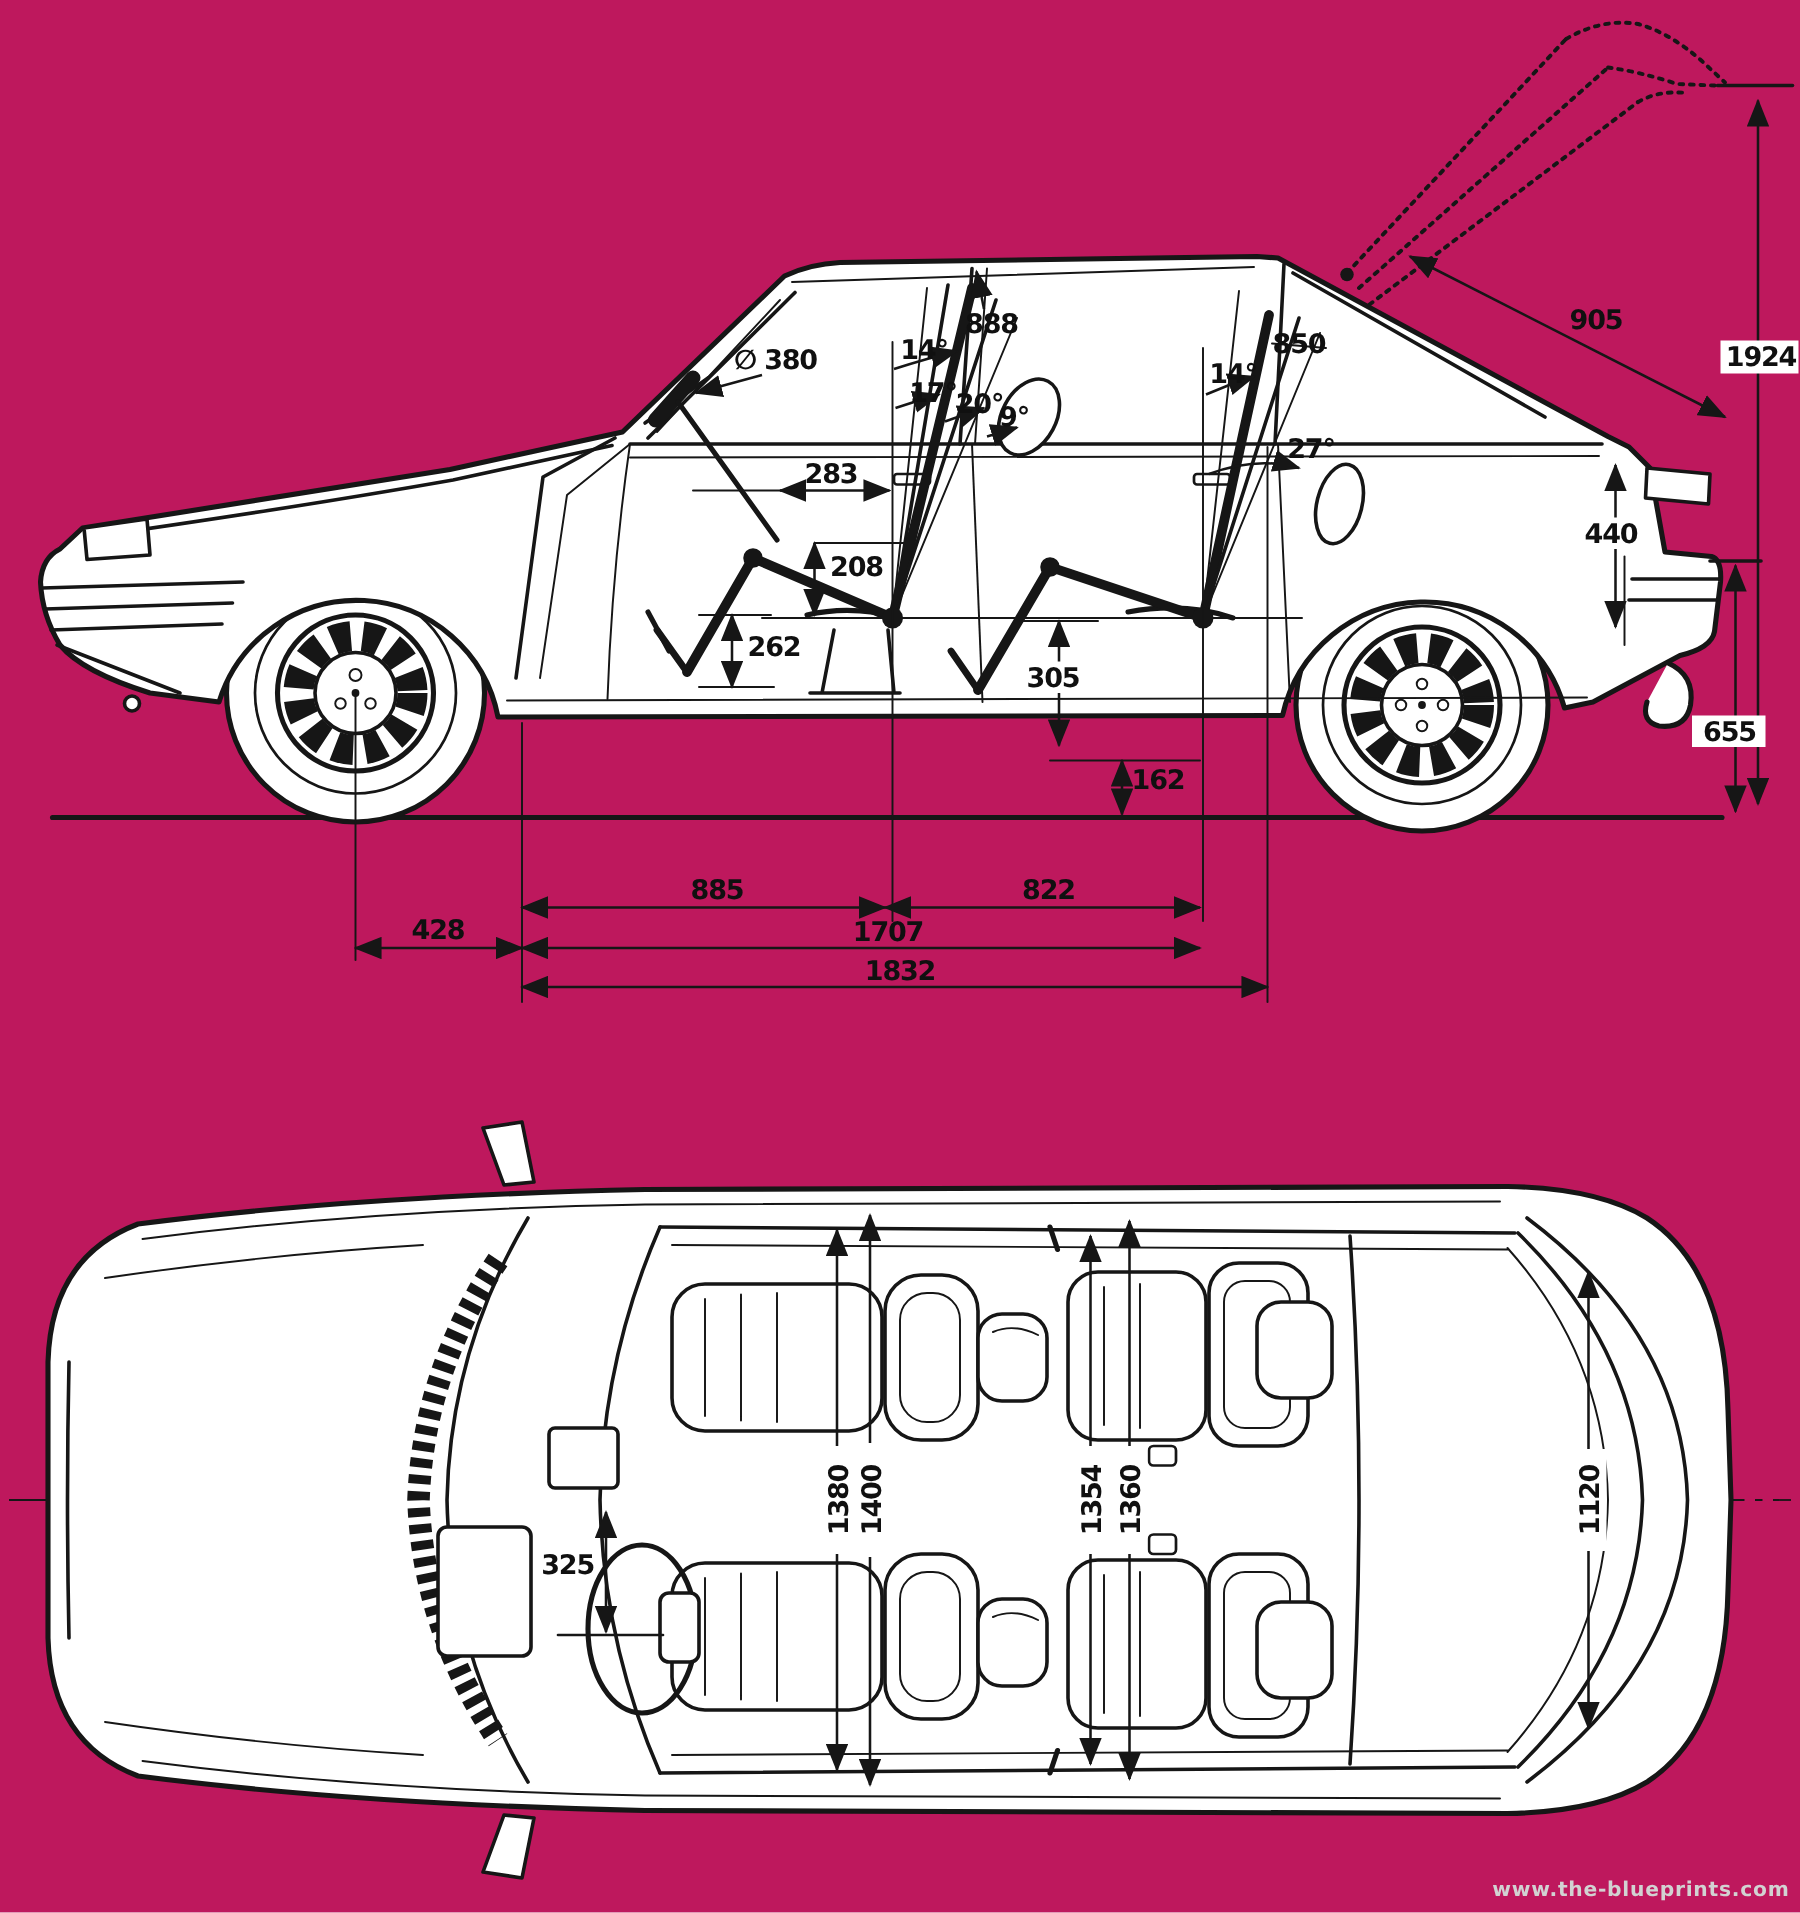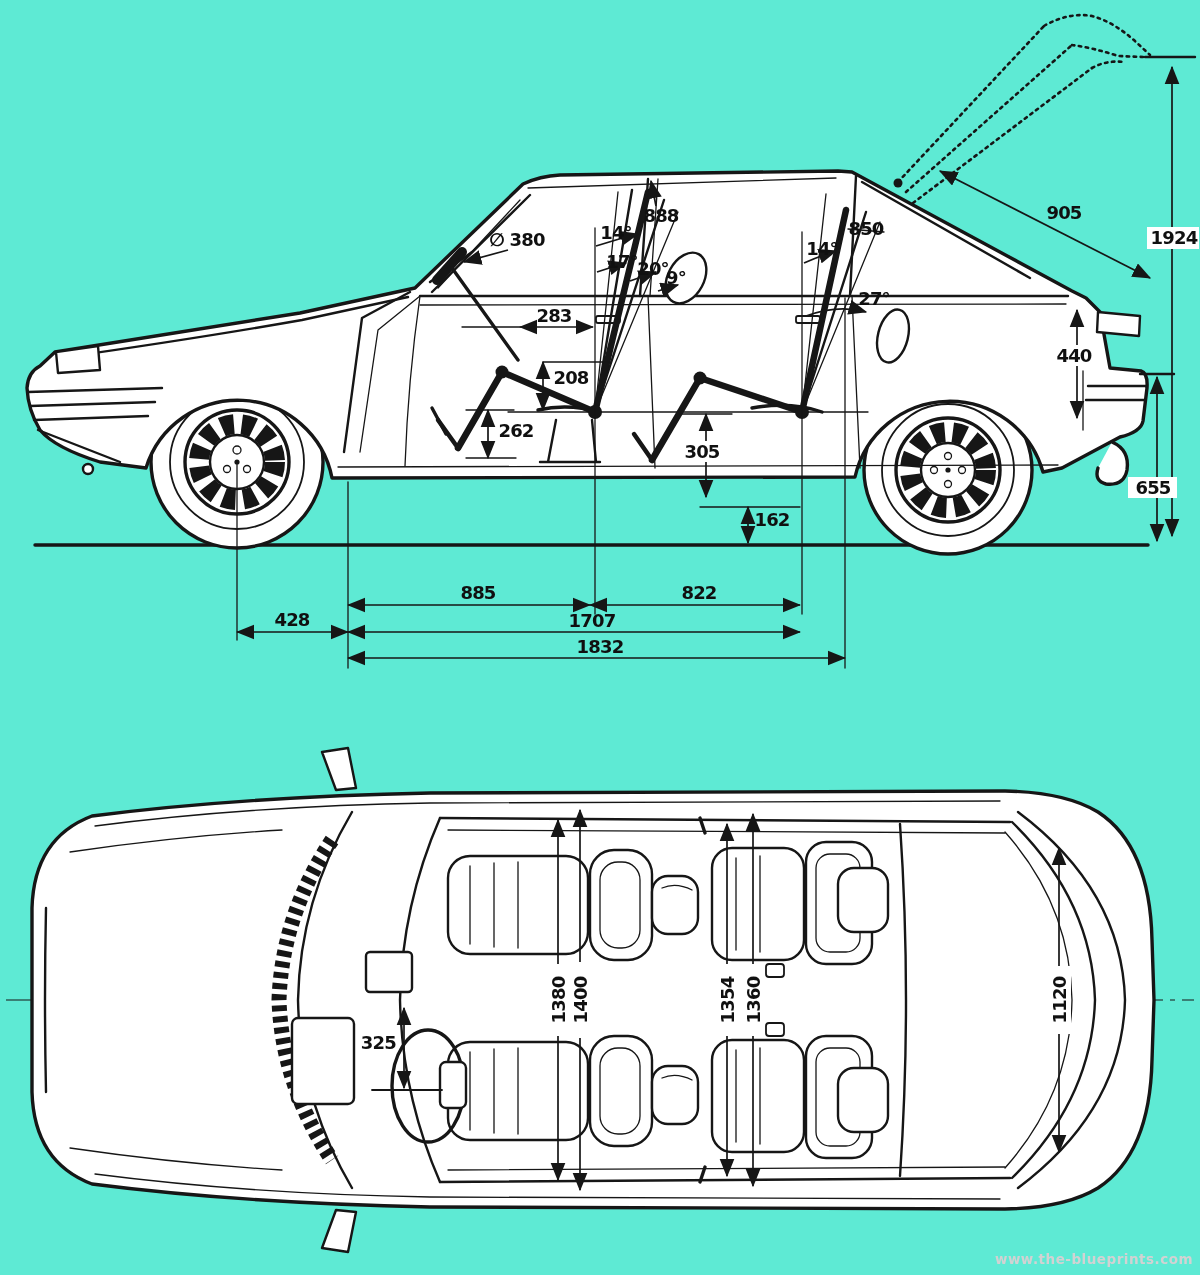--- a/index.html
+++ b/index.html
@@ -1,16 +1,16 @@
 <!DOCTYPE html>
 <html><head>
 <meta charset="utf-8">
 <style>
   html,body{margin:0;padding:0;background:#ffffff;}
-  .stage{width:1200px;height:1275px;position:relative;background:#5eead4;overflow:hidden;text-decoration:underline;}
+  .stage{width:1200px;height:1275px;position:relative;background:#be185d;overflow:hidden;text-decoration:underline;}
   svg{display:block;}
   .ln{stroke:#161616;fill:none;stroke-linecap:round;stroke-linejoin:round;}
   .w1{stroke-width:1.3;}
   .w15{stroke-width:1.8;}
   .w2{stroke-width:2.4;}
   .w3{stroke-width:3.4;}
   .w4{stroke-width:4.5;}
   .w6{stroke-width:6.5;}
   .fw{fill:#ffffff;}
   .dim{stroke:#161616;stroke-width:1.7;fill:none;}

